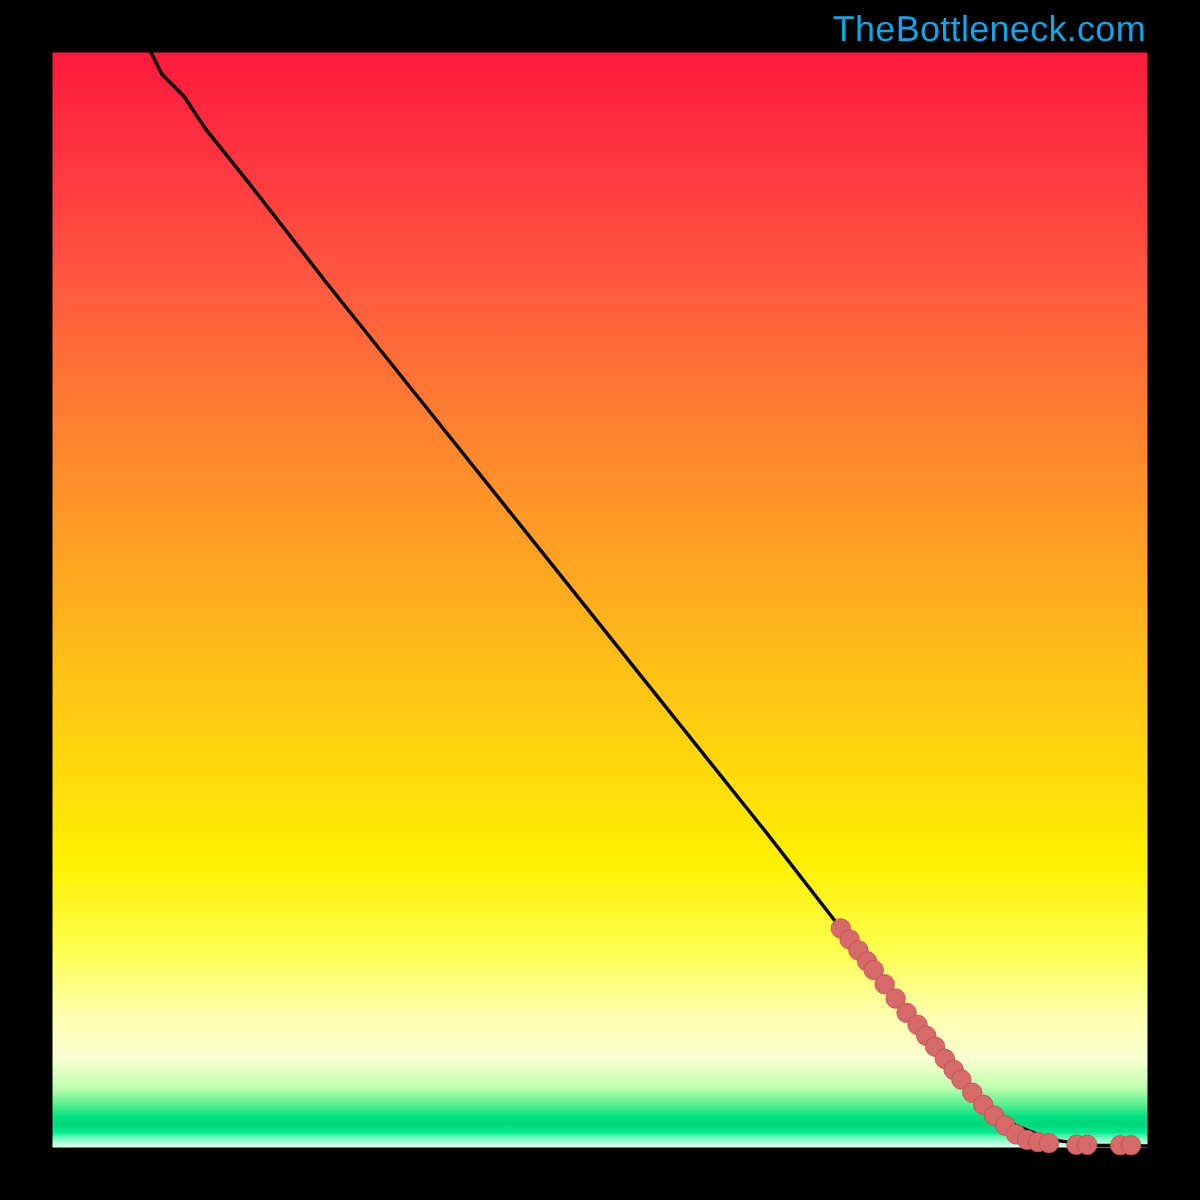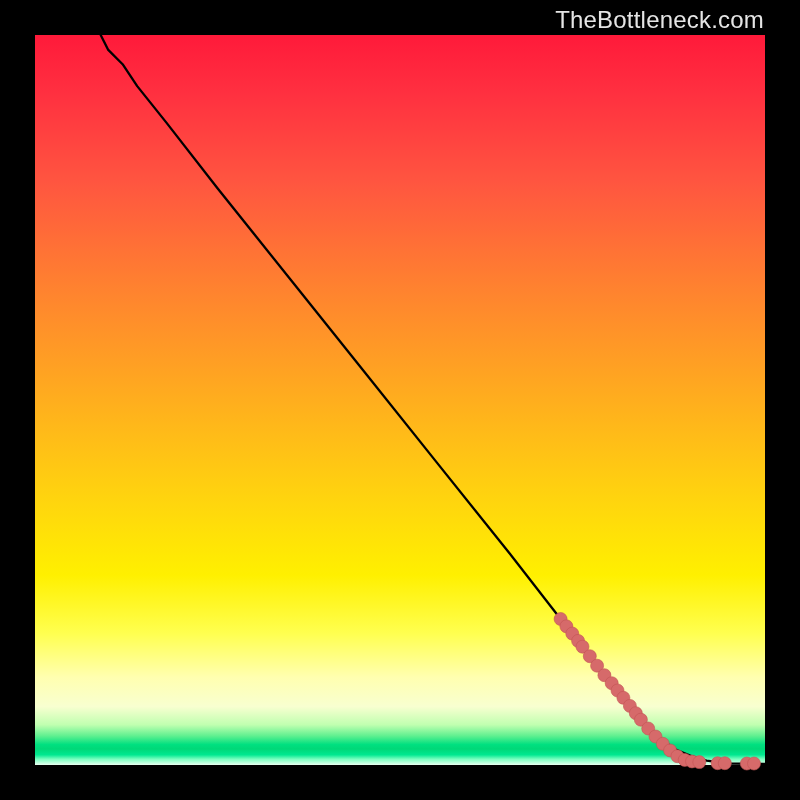--- a/index.html
+++ b/index.html
@@ -42,21 +42,21 @@
       #00d878 97.8%,
       #00e890 98.6%,
       #7affc0 99.2%,
       #e8fff0 100%
     );
   }
   .watermark {
     position: absolute;
     top: 6px;
     right: 36px;
-    color: #e5e5e5;
+    color: #0ea5e9;
     font-size: 24px;
     letter-spacing: 0.2px;
     user-select: none;
   }
   svg.overlay {
     position: absolute;
     left: 0;
     top: 0;
     width: 730px;
     height: 730px;

